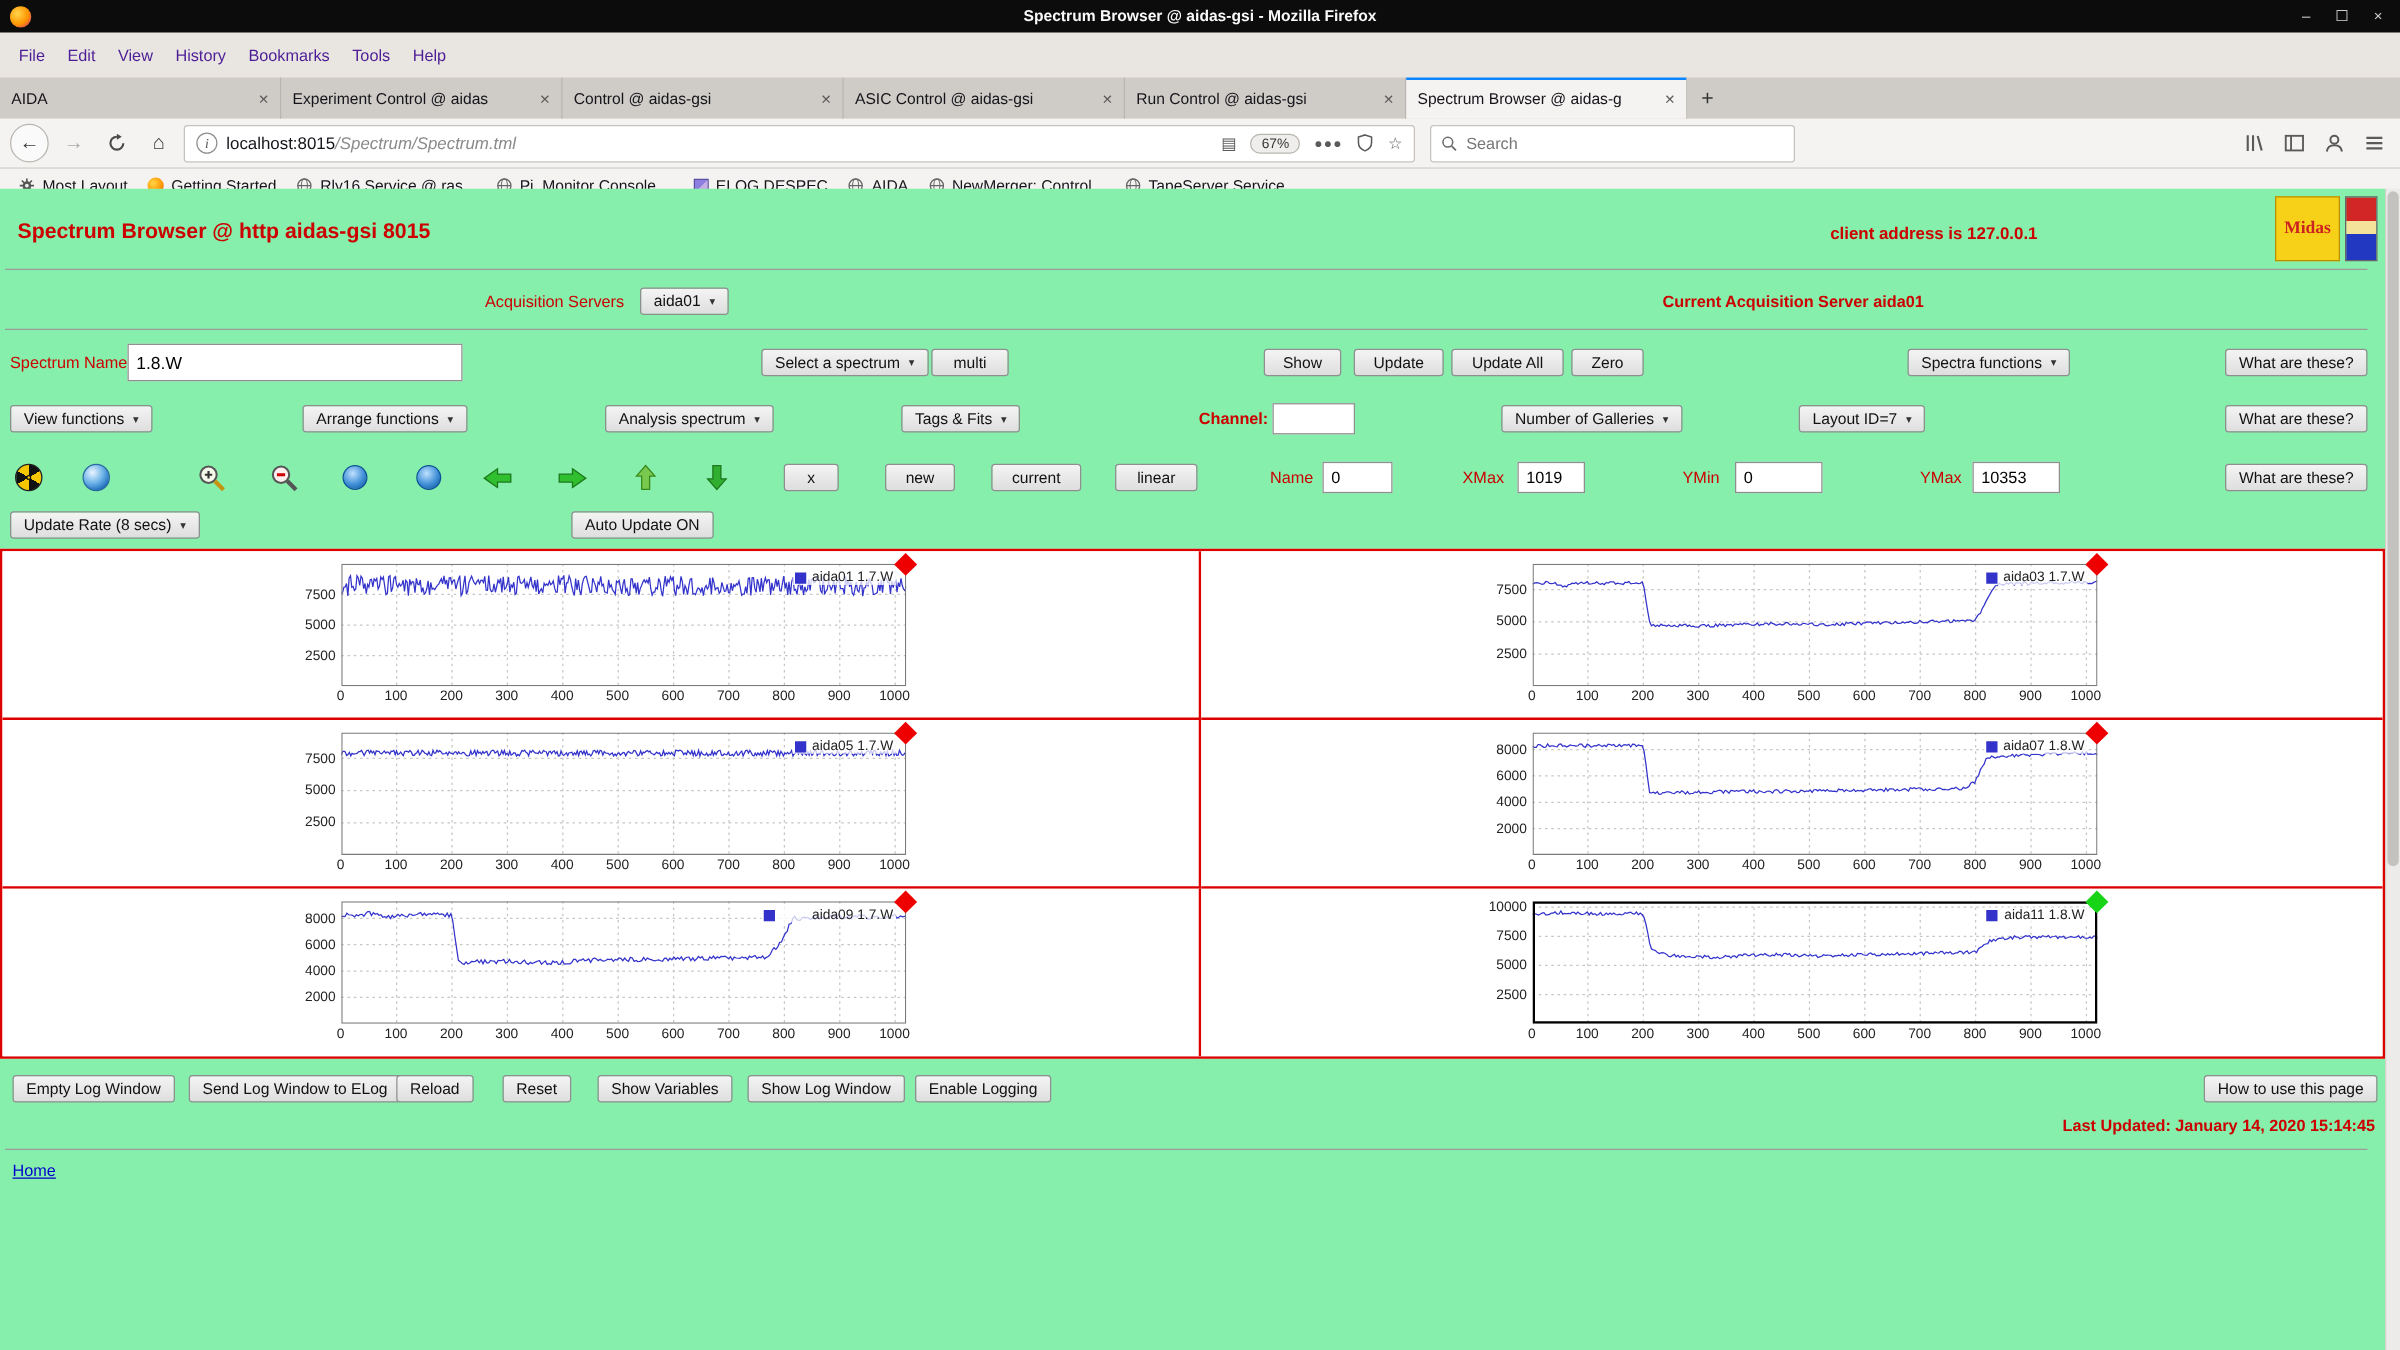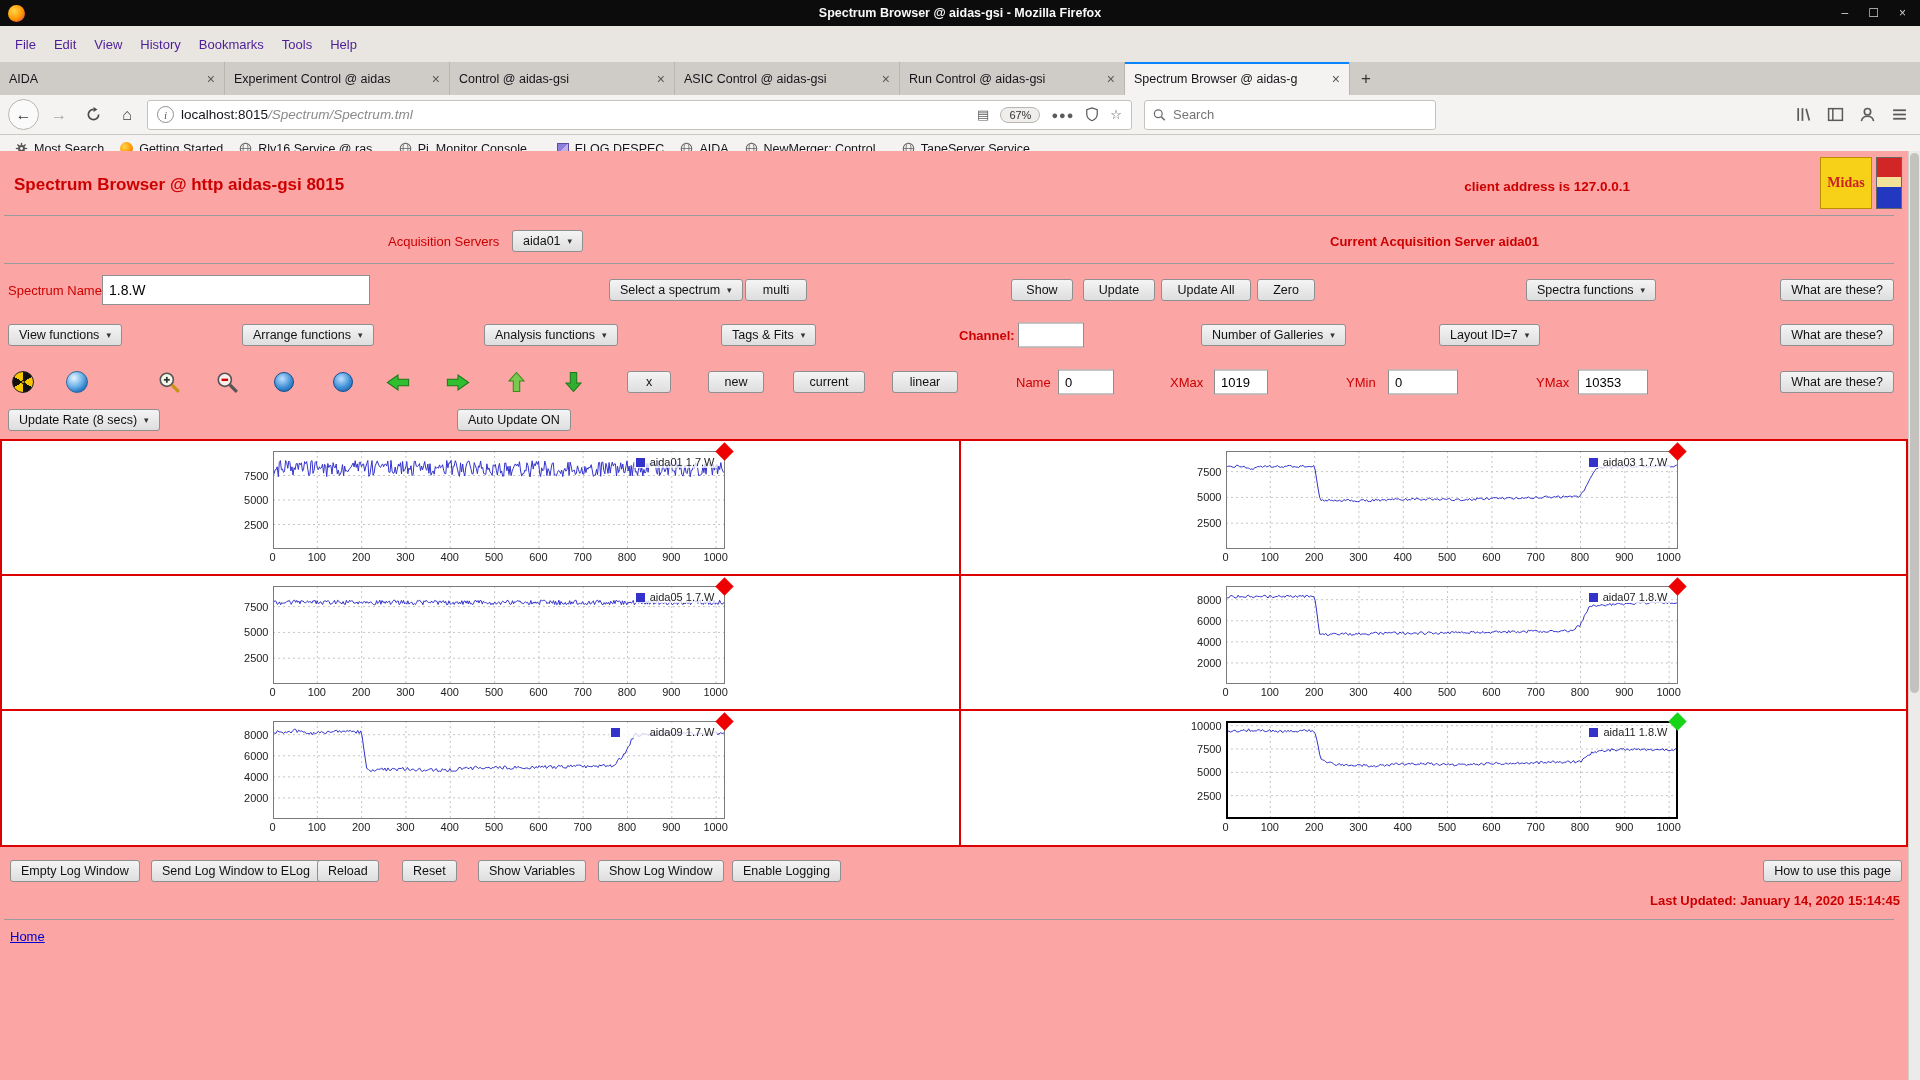--- a/index.html
+++ b/index.html
@@ -38,21 +38,21 @@
   .searchbar{width:292px;height:30px;background:#fff;border:1px solid #c6c3bf;border-radius:3px;display:flex;align-items:center;padding:0 8px;gap:7px;margin-left:6px;}
   .searchbar input{border:none;outline:none;font-size:13px;color:#444;width:100%;font-family:inherit;background:transparent;}
   .nav-right{display:flex;gap:15px;margin-left:auto;margin-right:4px;align-items:center;}
 
   .bookmarksbar{height:28px;background:#f5f3f1;display:flex;align-items:center;padding:0 8px;gap:2px;border-bottom:1px solid #d8d5d0;font-size:12.5px;color:#15141a;}
   .bm{display:flex;align-items:center;gap:6px;padding:3px 7px;white-space:nowrap;}
   .fxdot{width:13px;height:13px;border-radius:50%;background:radial-gradient(circle at 35% 35%,#ffd54a,#ff9500 60%,#d94d3a);}
   .elog-ico{width:12px;height:12px;border:1px solid #5a4fa0;background:linear-gradient(135deg,#8d7fe0 50%,#c4aee4 50%);}
 
   
-  .page{position:absolute;top:151px;left:0;width:1908px;bottom:0;background:#fca5a5;font-size:13px;color:#111;}
+  .page{position:absolute;top:151px;left:0;width:1908px;bottom:0;background:#86efac;font-size:13px;color:#111;}
   .scrollbar{position:absolute;top:151px;right:0;width:12px;bottom:0;background:#ecebe9;border-left:1px solid #d4d1cd;}
   .scroll-thumb{position:absolute;top:2px;left:1px;right:1px;height:540px;background:#c4c2bf;border-radius:6px;}
 
   .row{position:absolute;left:0;width:1908px;}
   .row > *{position:absolute;top:50%;transform:translateY(-50%);}
   .phr{position:absolute;left:4px;right:14px;border-top:1px solid #9b9b9b;height:0;}
   .rlabel{color:#cc0000;font-size:13px;white-space:nowrap;}
   .bold{font-weight:bold;}
 
   .page-title{position:absolute;left:14px;top:24px;font-size:17px;font-weight:bold;color:#cc0000;}
@@ -209,21 +209,21 @@
       <svg width="13" height="13" viewBox="0 0 16 16">
           <g stroke="#555" stroke-width="1.6">
             <line x1="8" y1="1" x2="8" y2="15"></line>
             <line x1="1" y1="8" x2="15" y2="8"></line>
             <line x1="3" y1="3" x2="13" y2="13"></line>
             <line x1="13" y1="3" x2="3" y2="13"></line>
           </g>
           <circle cx="8" cy="8" r="4.2" fill="#555"></circle>
           <circle cx="8" cy="8" r="1.8" fill="#f5f3f1"></circle>
         </svg>
-      <span>Most Search</span>
+      <span>Most Layout</span>
     </div>
     <div class="bm">
       <span class="fxdot"></span>
       <span>Getting Started</span>
     </div>
     <div class="bm">
       <svg width="13" height="13" viewBox="0 0 16 16">
           <circle cx="8" cy="8" r="6.5" fill="none" stroke="#666" stroke-width="1.3"></circle>
           <ellipse cx="8" cy="8" rx="3" ry="6.5" fill="none" stroke="#666" stroke-width="1"></ellipse>
           <line x1="1.5" y1="8" x2="14.5" y2="8" stroke="#666" stroke-width="1"></line>
@@ -312,21 +312,21 @@
     <div class="row" style="top:170px;height:28px">
       <span class="btn" style="left:8px">
           <span>View functions</span>
           <span class="caret">▾</span>
         </span>
       <span class="btn" style="left:242px">
           <span>Arrange functions</span>
           <span class="caret">▾</span>
         </span>
       <span class="btn" style="left:484px">
-          <span>Analysis functions</span>
+          <span>Analysis spectrum</span>
           <span class="caret">▾</span>
         </span>
       <span class="btn" style="left:721px">
           <span>Tags &amp; Fits</span>
           <span class="caret">▾</span>
         </span>
       <span class="rlabel bold" style="left:959px">Channel:</span>
       <input class="tinput" style="left: 1018px; width: 66px;" value="">
       <span class="btn" style="left:1201px">
           <span>Number of Galleries</span>

